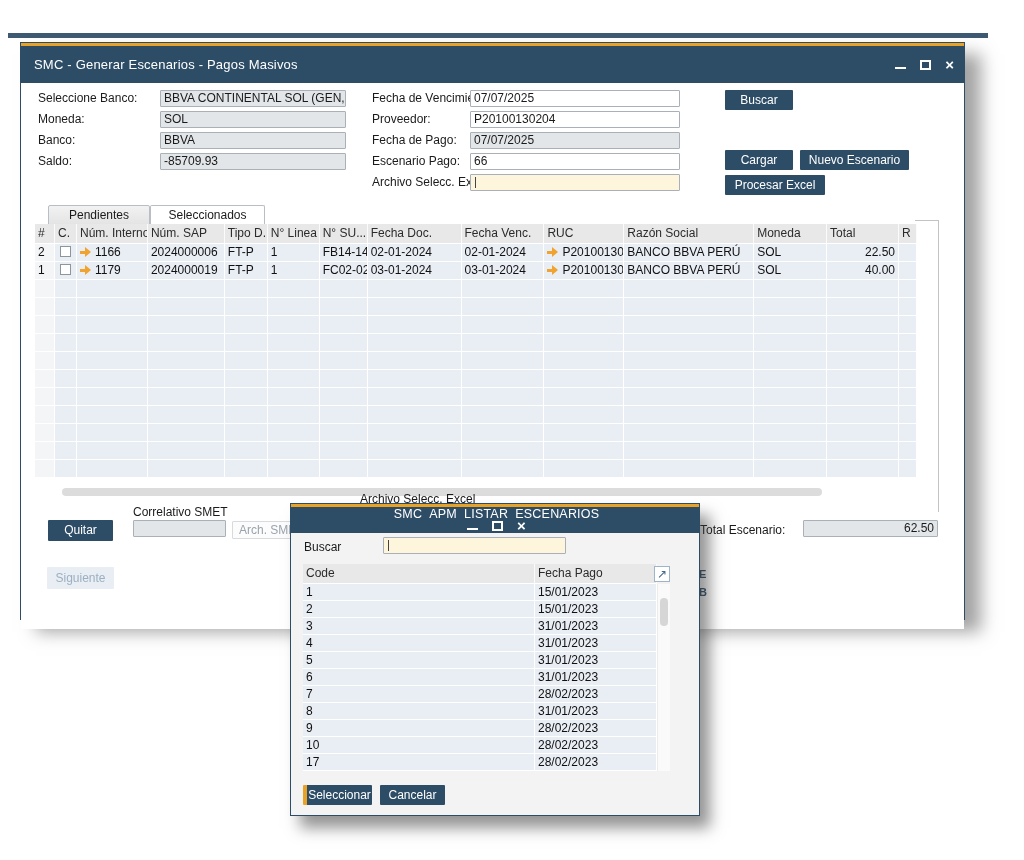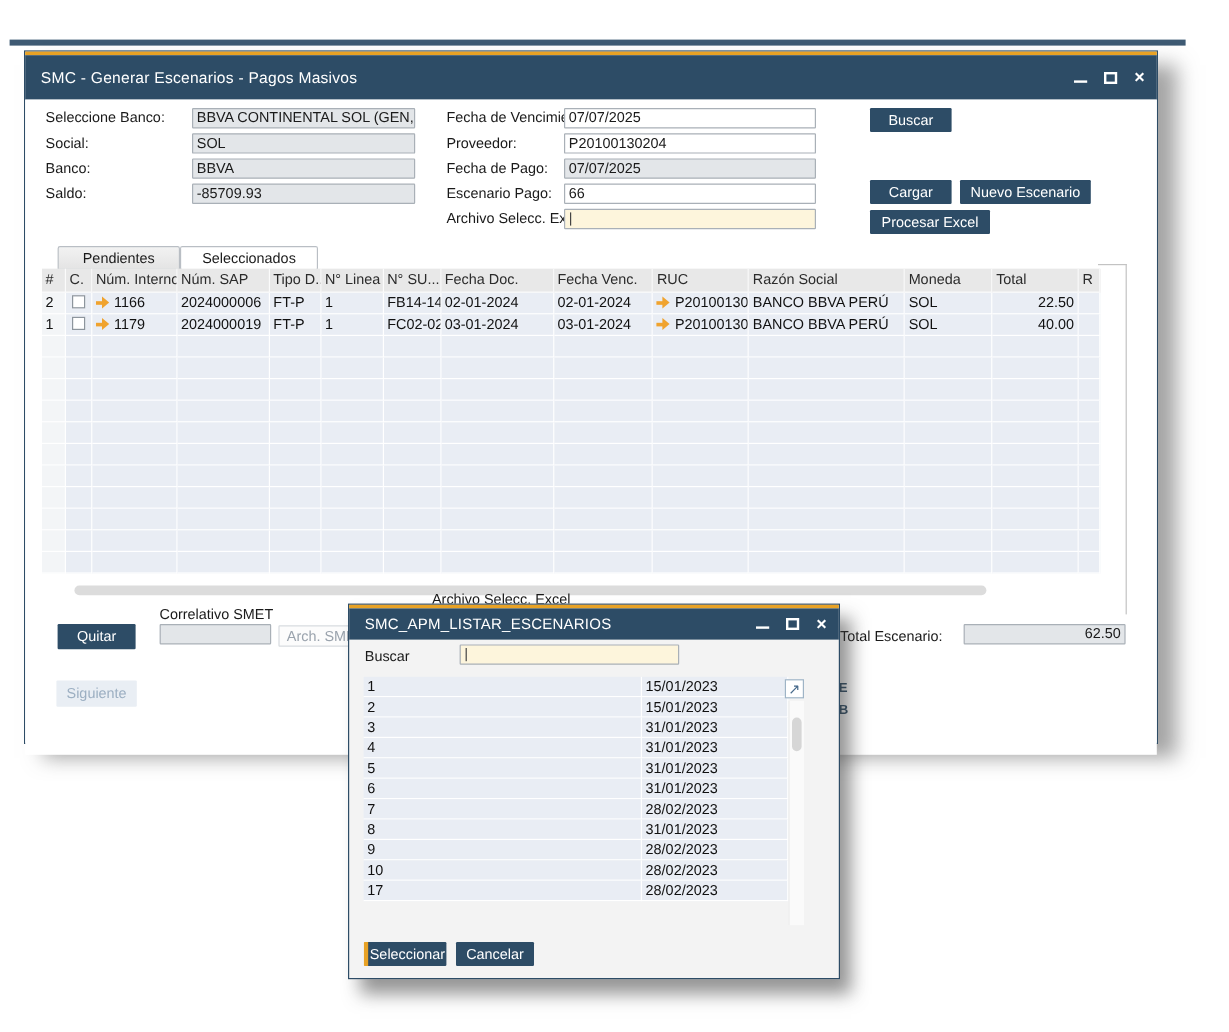--- a/index.html
+++ b/index.html
@@ -77,21 +77,21 @@
         <span class="wc-min"></span>
         <span class="wc-max"></span>
         <span class="wc-close">×</span>
       </span>
     </div>
 
     <div style="position:relative; width:943px; height:546px; background:#fff;">
 
       <span class="lbl" style="left:17px; top:7px;">Seleccione Banco:</span>
       <div class="fld gray" style="left:139px; top:7px;  width:186px;">BBVA CONTINENTAL SOL (GEN, GEN)</div>
-      <span class="lbl" style="left:17px; top:28px;">Social:</span>
+      <span class="lbl" style="left:17px; top:28px;">Moneda:</span>
       <div class="fld gray" style="left:139px; top:28px; width:186px;">SOL</div>
       <span class="lbl" style="left:17px; top:49px;">Banco:</span>
       <div class="fld gray" style="left:139px; top:49px; width:186px;">BBVA</div>
       <span class="lbl" style="left:17px; top:70px;">Saldo:</span>
       <div class="fld gray" style="left:139px; top:70px; width:186px;">-85709.93</div>
 
       <span class="lbl" style="left:351px; top:7px;">Fecha de Vencimiento:</span>
       <div class="fld white" style="left:449px; top:7px;  width:210px;">07/07/2025</div>
       <span class="lbl" style="left:351px; top:28px;">Proveedor:</span>
       <div class="fld white" style="left:449px; top:28px; width:210px;">P20100130204</div>
@@ -356,34 +356,38 @@
 
       <button class="btn disabled" style="left:26px; top:484px; width:67px; height:22px; line-height:22px;">Siguiente</button>
 
       <span class="frag" style="left:678px; top:485px;">E</span>
       <span class="frag" style="left:678px; top:503px;">B</span>
     </div>
   </div>
 
   <div class="win shadow-dlg" style="left:290px; top:503px; width:410px; height:313px; z-index:5; background:#f3f3f3;">
     <div class="win-gold"></div>
-    <div class="titlebar" style="height:26px;">
+    <div class="titlebar" style="height:26px;flex-direction:column;">
       <span class="t-text" style="font-size:12.5px;">SMC_APM_LISTAR_ESCENARIOS</span>
       <span class="win-controls">
         <span class="wc-min"></span>
         <span class="wc-max"></span>
         <span class="wc-close">×</span>
       </span>
     </div>
 
     <div style="position:relative; width:408px; height:281px;">
       <span class="lbl" style="left:13px; top:6px;">Buscar</span>
       <div class="fld cream" style="left:92px; top:4px; width:183px;"><span class="caret"></span></div>
 
       <div class="grid" style="left:12px; top:31px; width:354px;" id="dialog-grid">
+          <div class="g-head">
+            <div class="g-cell" style="width: 232px;">Code</div>
+            <div class="g-cell" style="width: 122px;">Fecha Pago</div>
+          </div>
           <div class="g-row">
             <div class="g-cell" style="width: 232px; height: 17px; line-height: 16px;">1</div>
             <div class="g-cell" style="width: 122px; height: 17px; line-height: 16px;">15/01/2023</div>
           </div>
           <div class="g-row">
             <div class="g-cell" style="width: 232px; height: 17px; line-height: 16px;">2</div>
             <div class="g-cell" style="width: 122px; height: 17px; line-height: 16px;">15/01/2023</div>
           </div>
           <div class="g-row">
             <div class="g-cell" style="width: 232px; height: 17px; line-height: 16px;">3</div>

